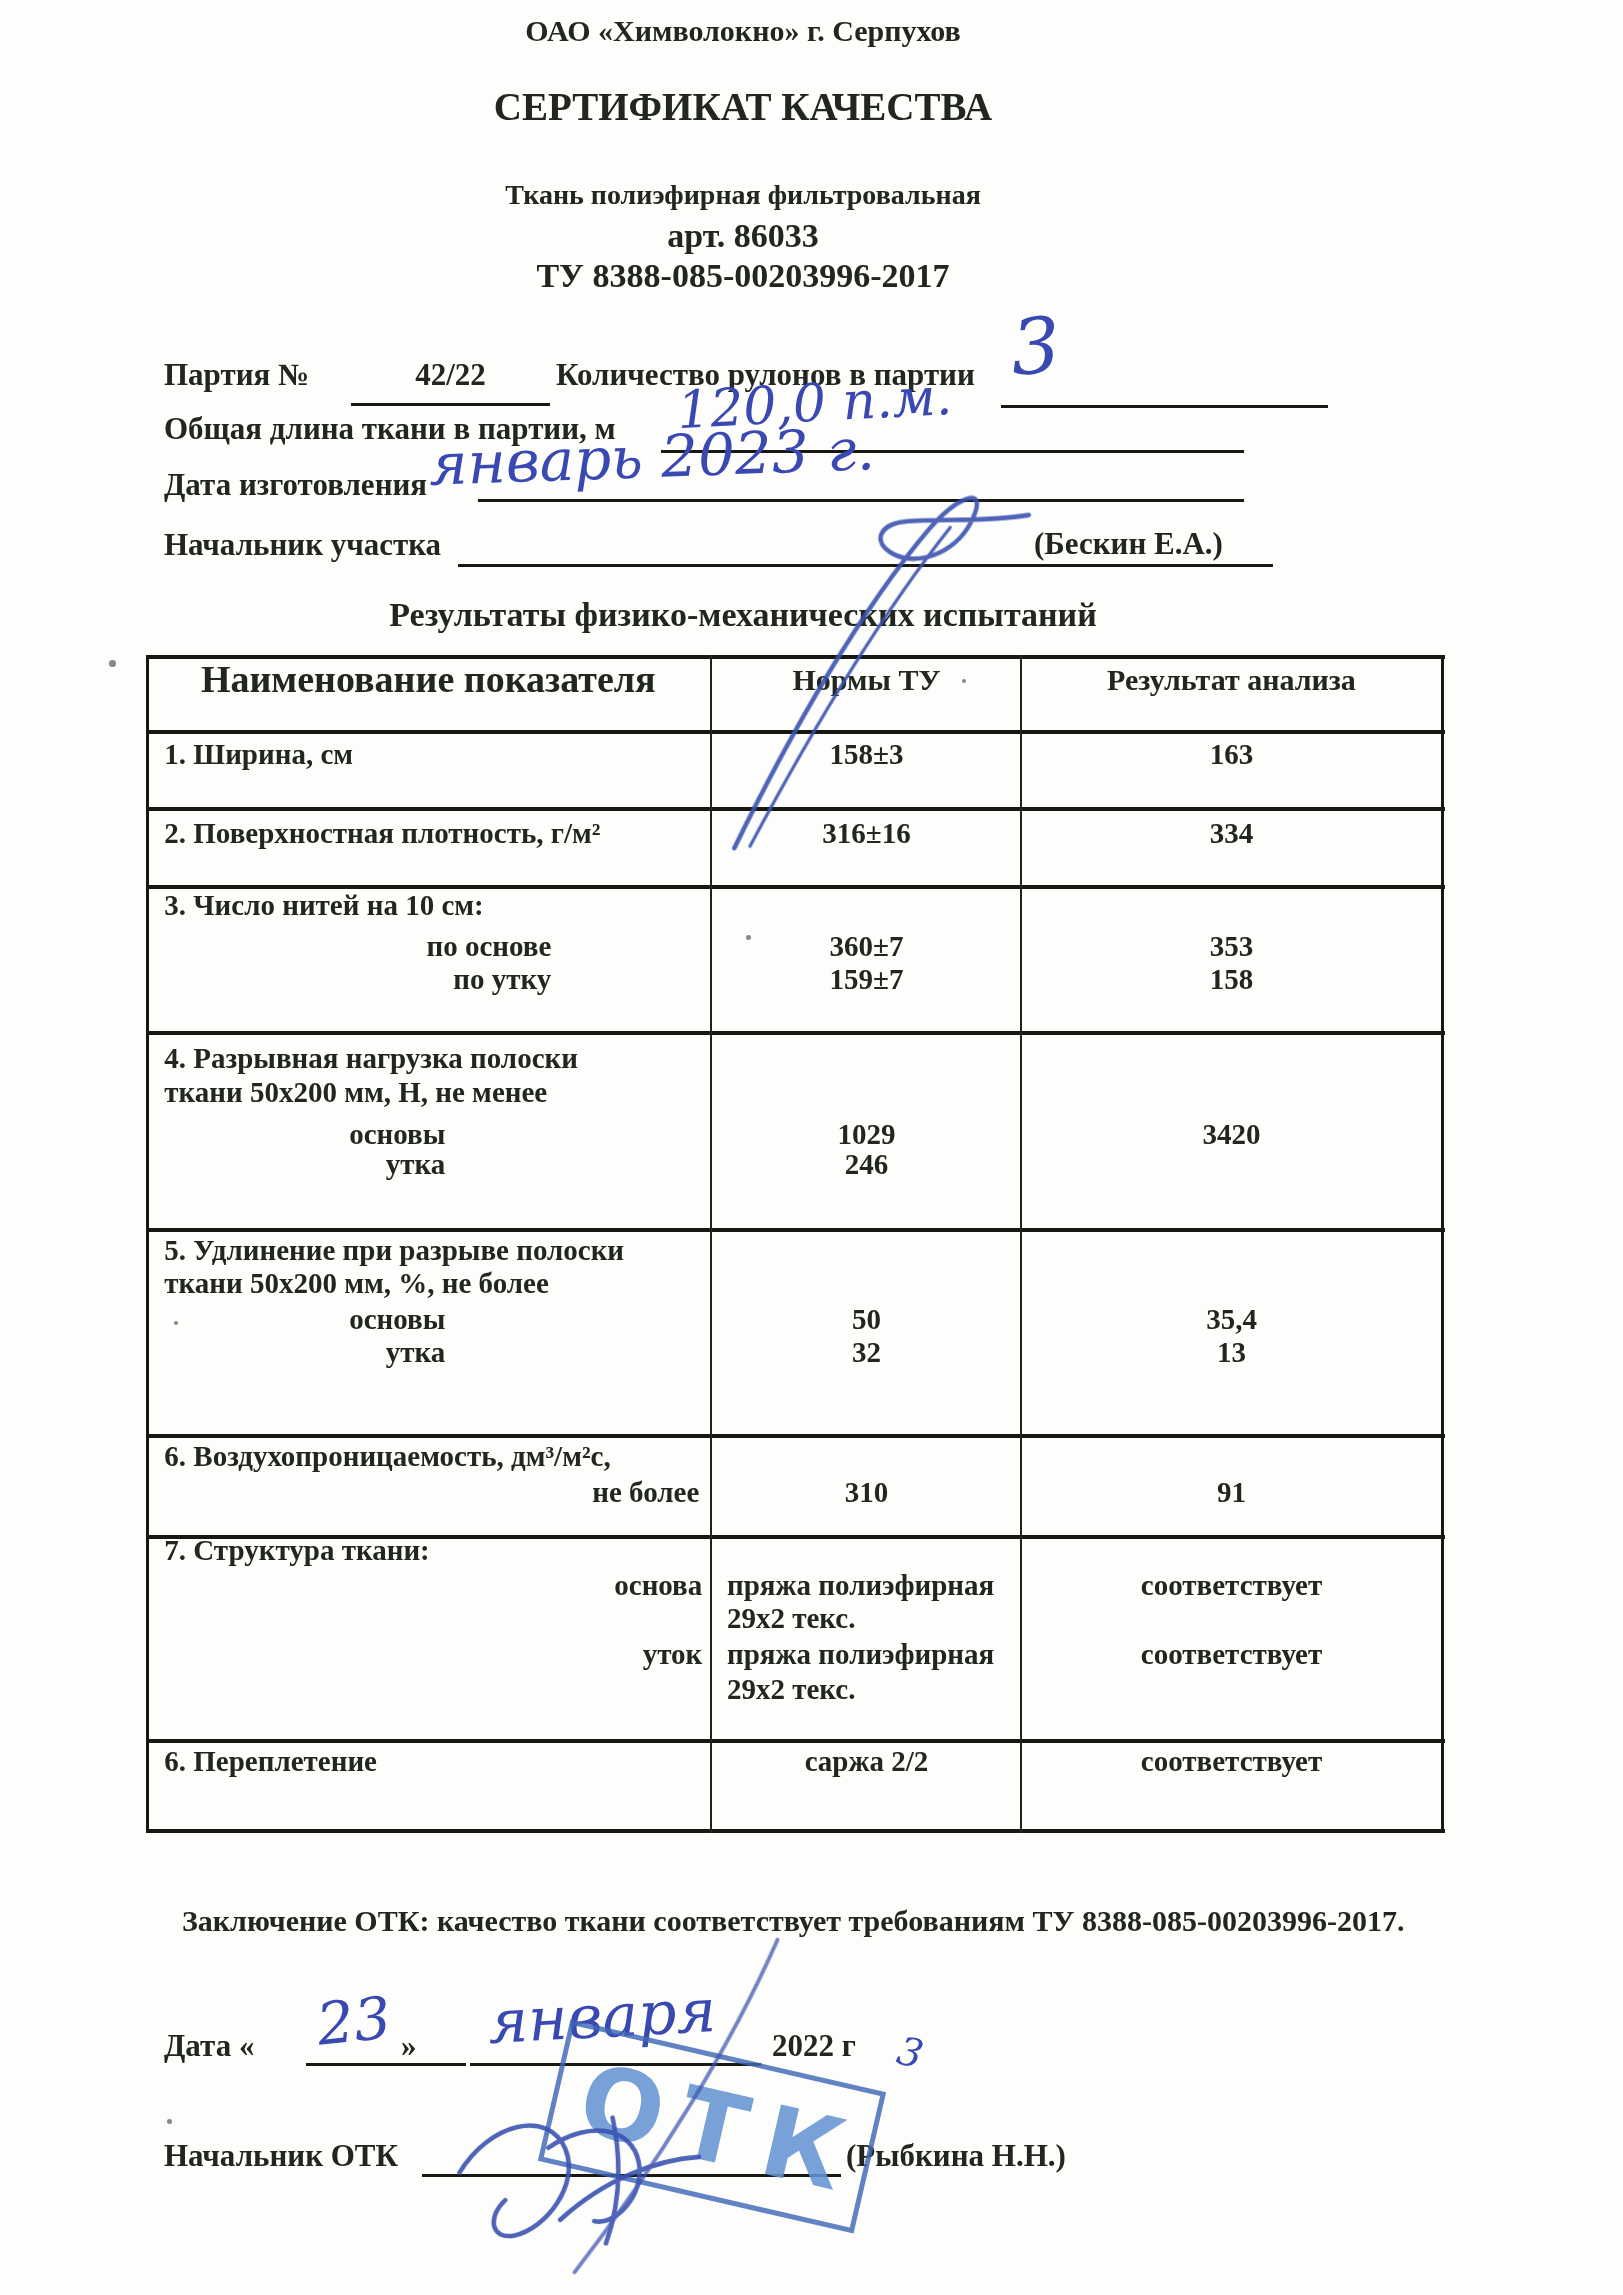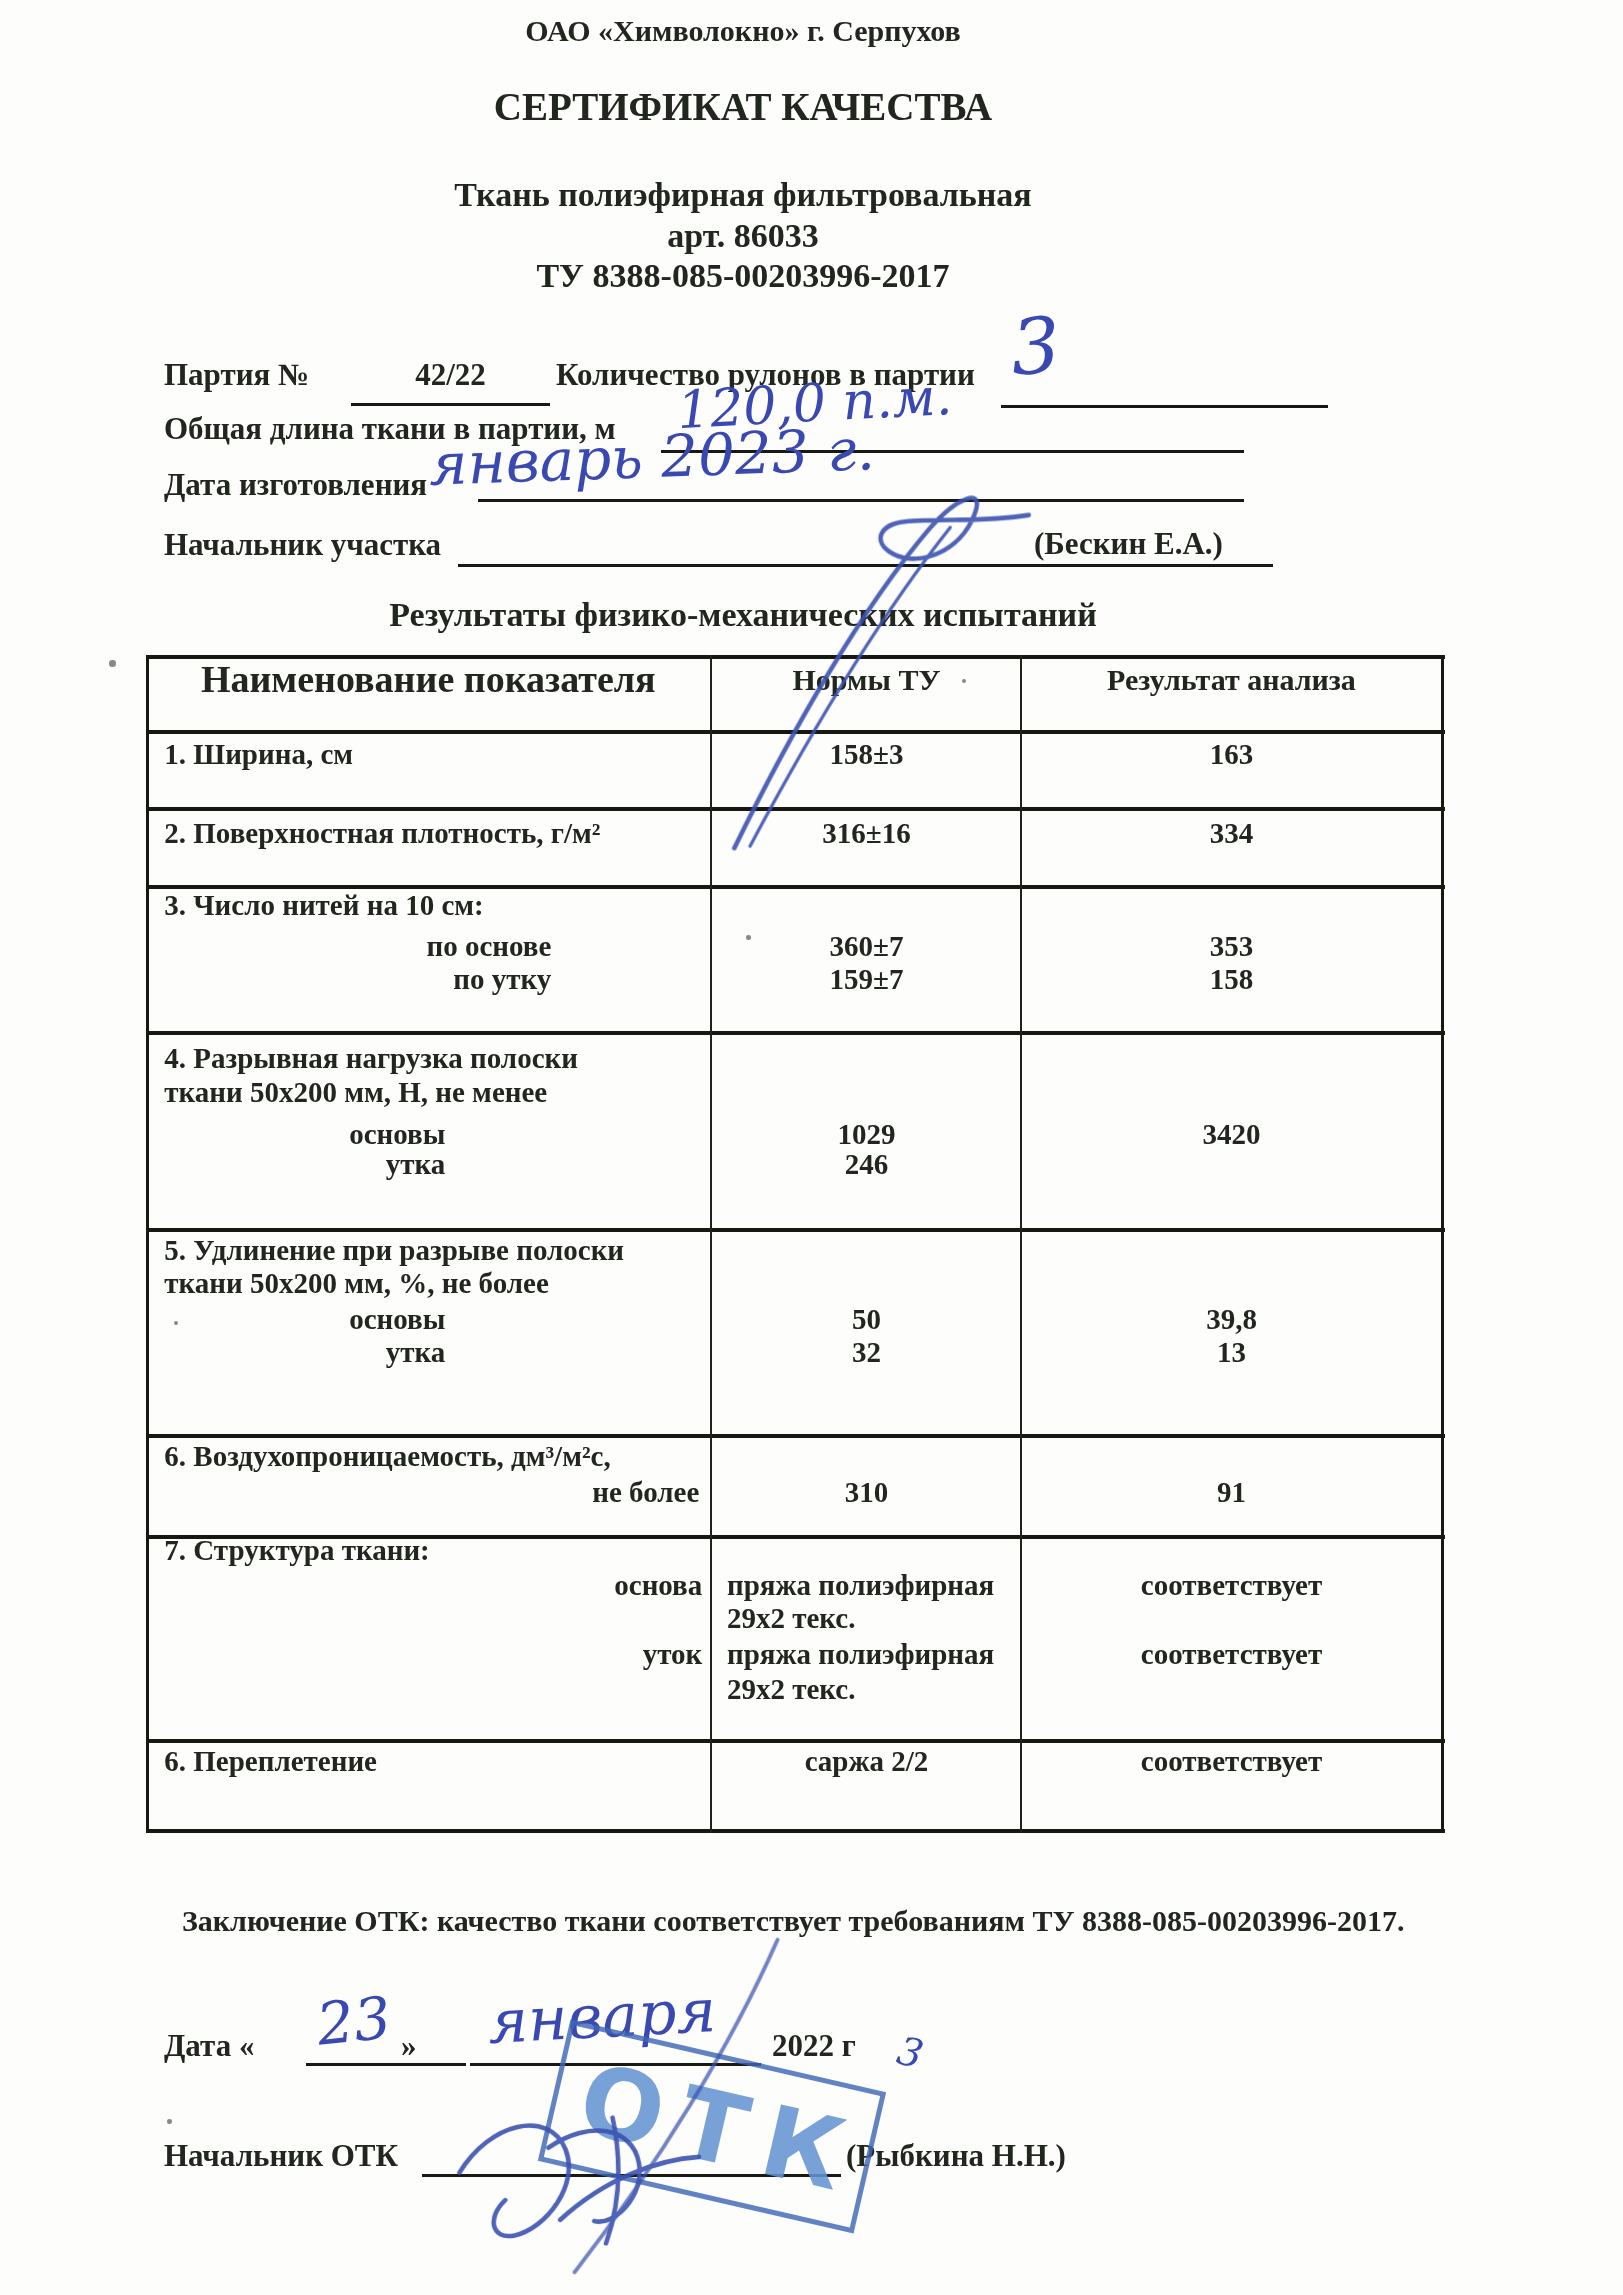--- a/index.html
+++ b/index.html
@@ -36,21 +36,21 @@
   .speck{position:absolute;background:#4a4a46;opacity:.65;border-radius:50%;}
   svg.overlay{position:absolute;left:0;top:0;}
 </style>
 </head>
 <body>
 
 <div class="page">
 
   <div class="topline" style="top:9.2px;font-size:30px;line-height:43px;">ОАО «Химволокно» г. Серпухов</div>
   <div class="topline" style="top:83px;font-size:39px;line-height:47px;">СЕРТИФИКАТ КАЧЕСТВА</div>
-  <div class="topline" style="top:174px;font-size:34px;line-height:42px;">Ткань полиэфирная фильтровальная</div>
+  <div class="topline" style="top:174px;font-size:28px;line-height:42px;">Ткань полиэфирная фильтровальная</div>
   <div class="topline" style="top:215px;font-size:34px;line-height:42px;">арт. 86033</div>
   <div class="topline" style="top:255px;font-size:34px;line-height:42px;">ТУ 8388-085-00203996-2017</div>
 
   <div class="lbl" style="left:164px;top:355px;">Партия №</div>
   <div class="lbl ctr" style="left:351px;top:355px;width:199px;">42/22</div>
   <div class="rule" style="left:351px;top:403px;width:199px;"></div>
   <div class="lbl" style="left:556px;top:355px;">Количество рулонов в партии</div>
   <div class="rule" style="left:1001px;top:405px;width:327px;"></div>
   <div class="ink" style="left:1011px;top:302px;font-size:77px;transform:rotate(-4deg);">3</div>
 
@@ -110,21 +110,21 @@
     <div class="cell sr" style="left:18.3px;width:281px;top:461px;">основы</div>
     <div class="cell m" style="top:461px;">1029</div>
     <div class="cell r" style="top:461px;">3420</div>
     <div class="cell sr" style="left:18.3px;width:281px;top:491px;">утка</div>
     <div class="cell m" style="top:491px;">246</div>
 
     <div class="cell n" style="top:577px;">5. Удлинение при разрыве полоски</div>
     <div class="cell n" style="top:610px;">ткани 50х200 мм, %, не более</div>
     <div class="cell sr" style="left:18.3px;width:281px;top:646px;">основы</div>
     <div class="cell m" style="top:646px;">50</div>
-    <div class="cell r" style="top:646px;">39,8</div>
+    <div class="cell r" style="top:646px;">35,4</div>
     <div class="cell sr" style="left:18.3px;width:281px;top:679px;">утка</div>
     <div class="cell m" style="top:679px;">32</div>
     <div class="cell r" style="top:679px;">13</div>
 
     <div class="cell n" style="top:783px;">6. Воздухопроницаемость, дм³/м²с,</div>
     <div class="cell sr" style="left:18.3px;width:535px;top:819px;">не более</div>
     <div class="cell m" style="top:819px;">310</div>
     <div class="cell r" style="top:819px;">91</div>
 
     <div class="cell n" style="top:877px;">7. Структура ткани:</div>

